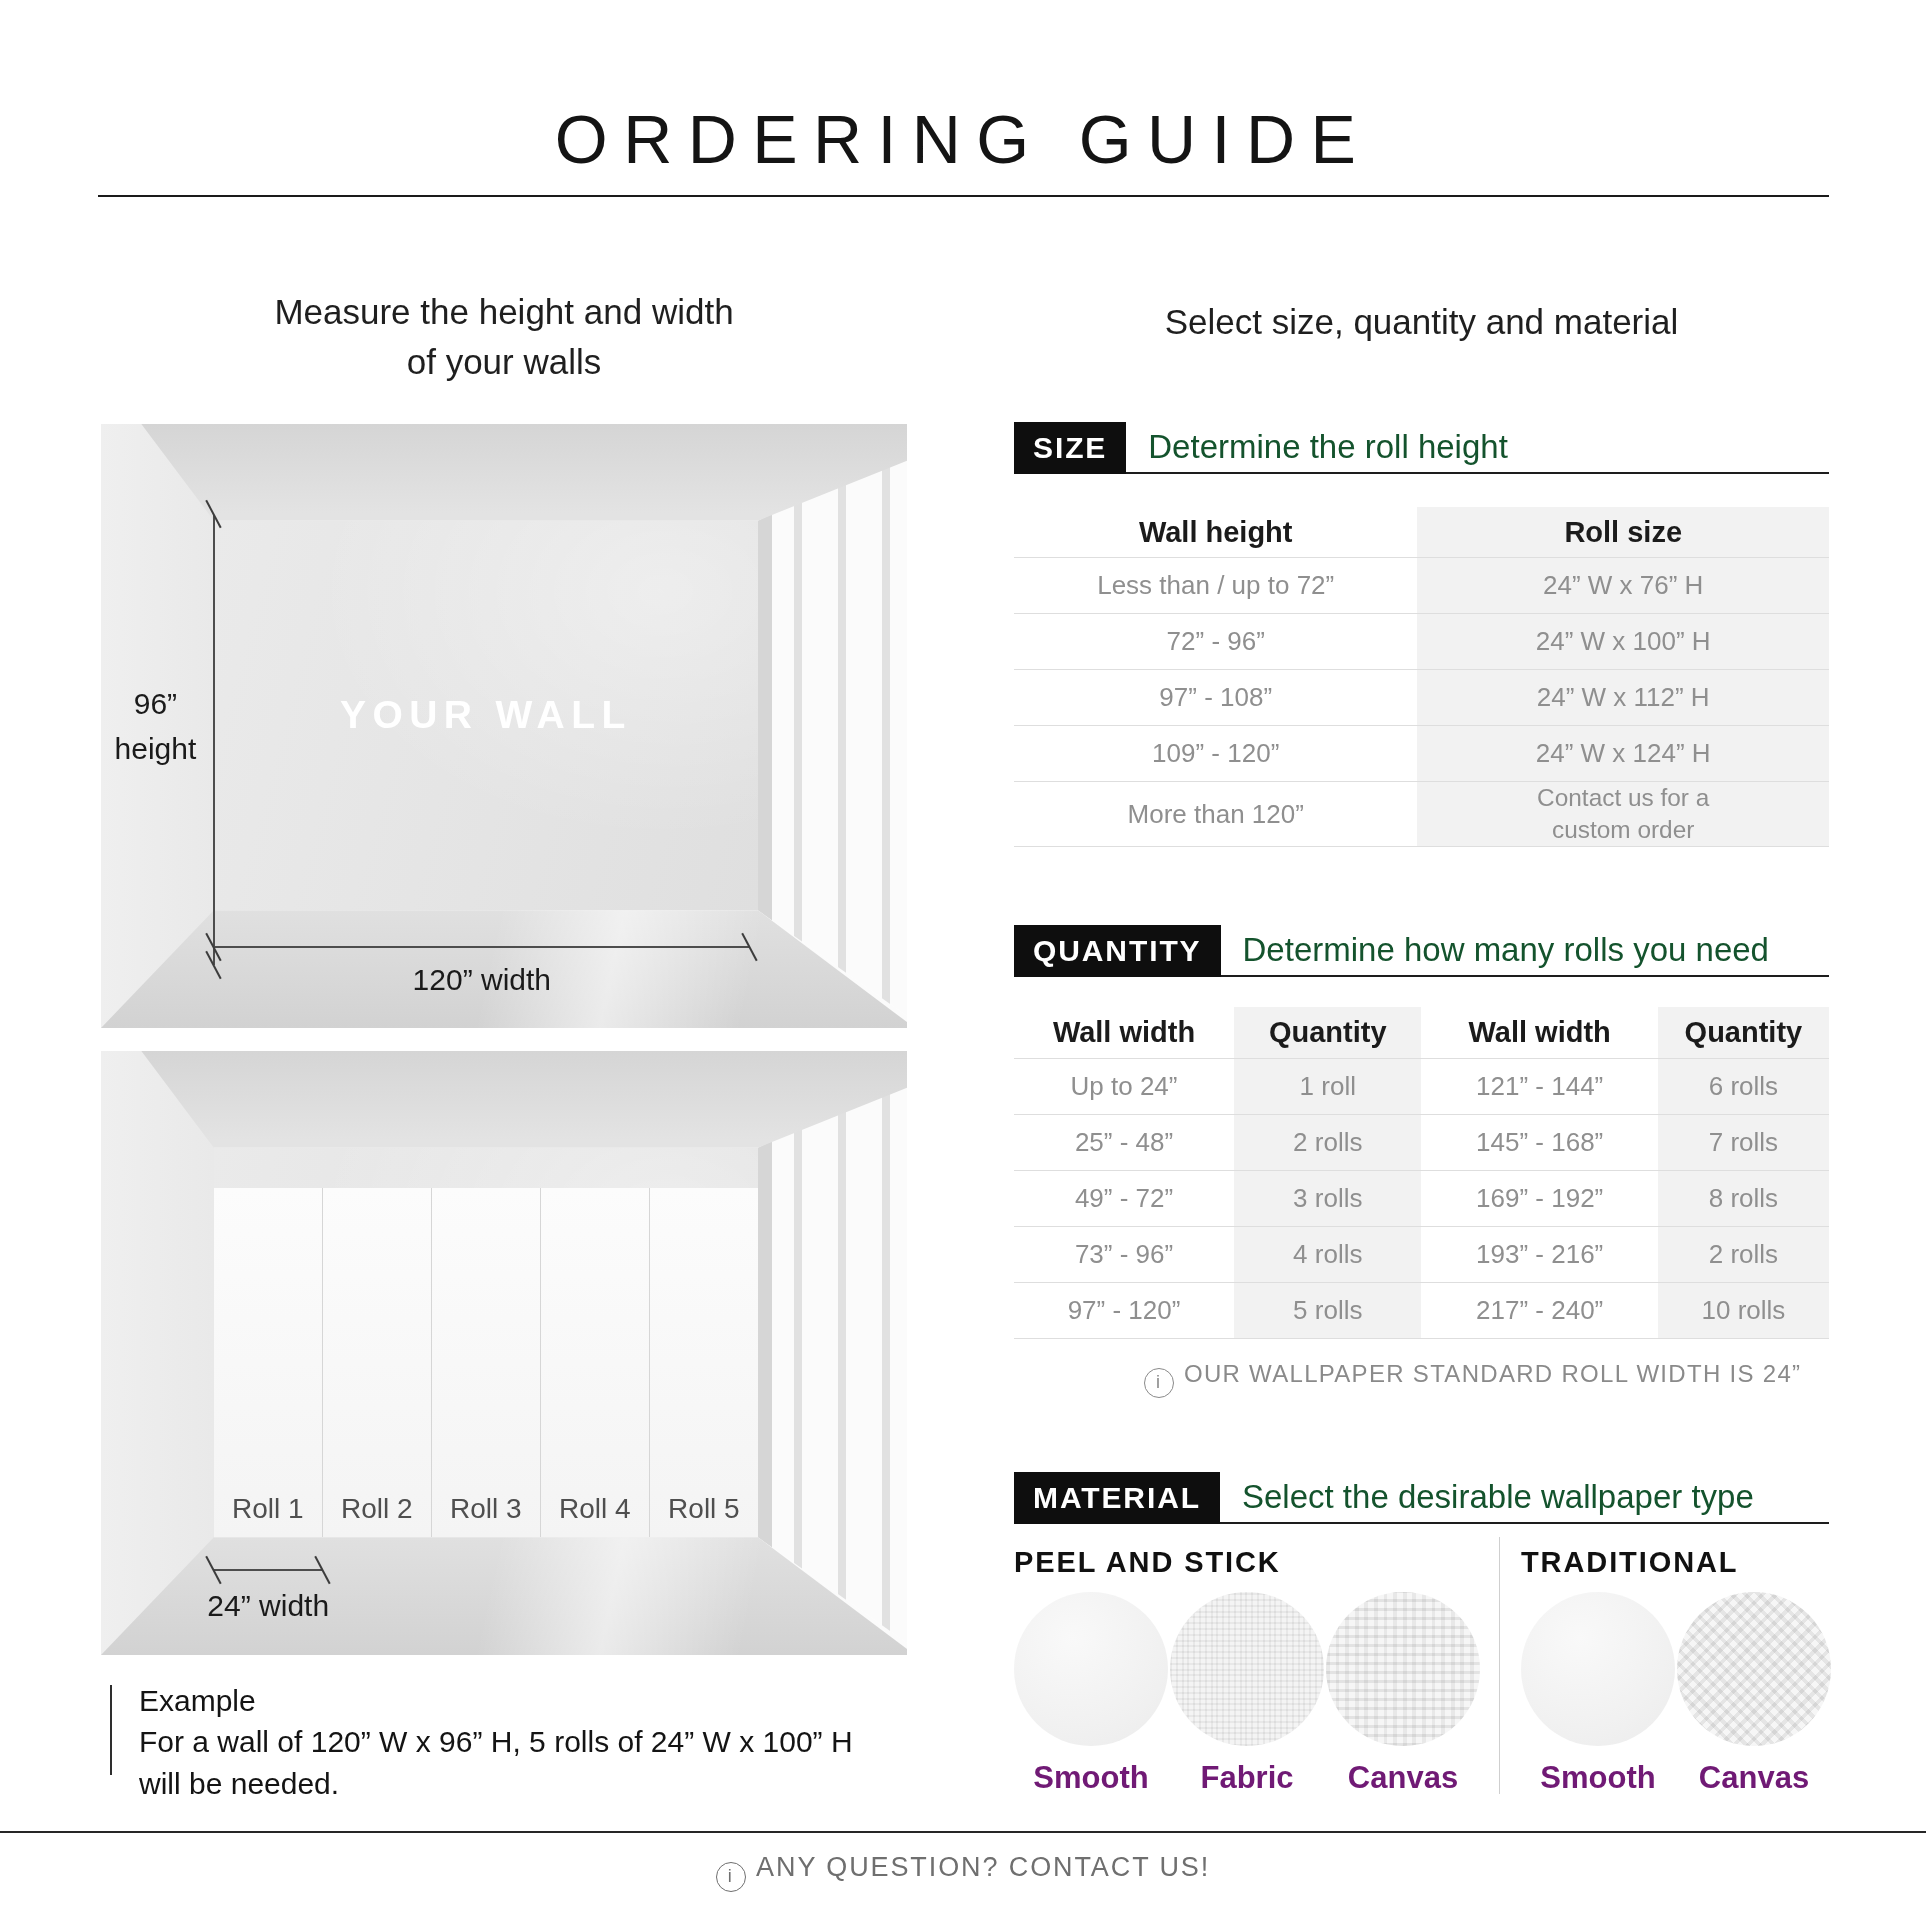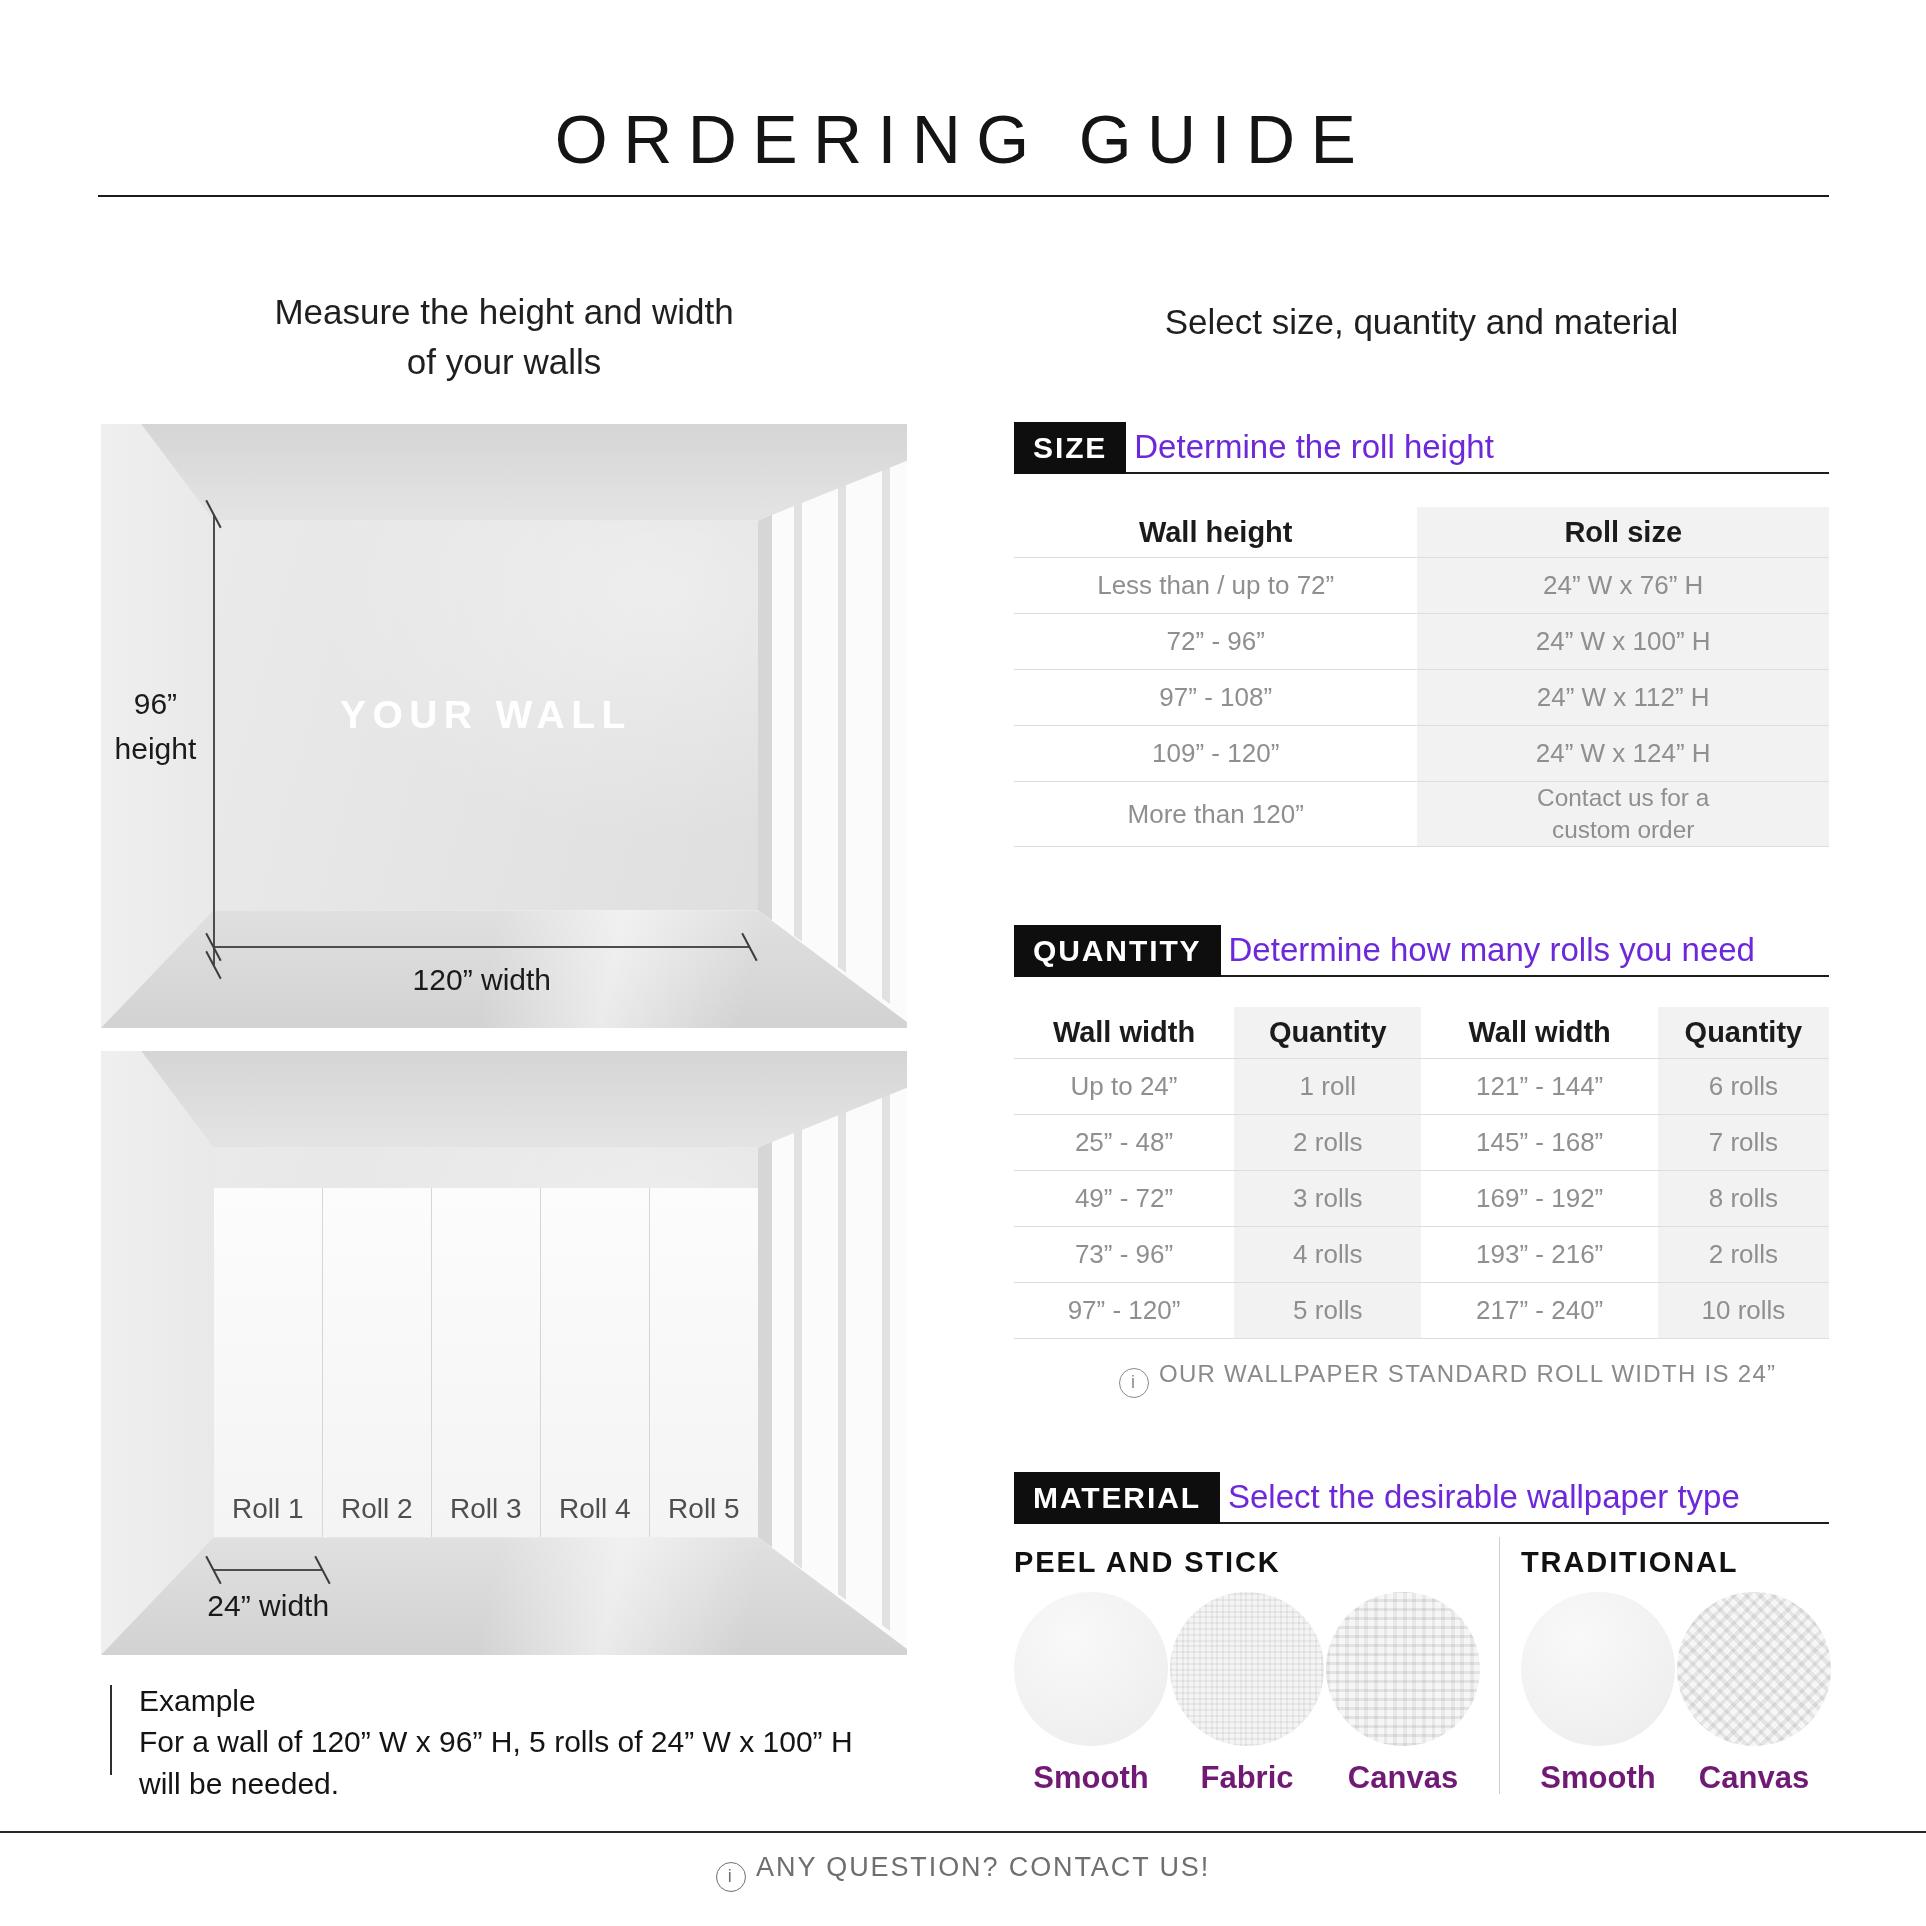--- a/index.html
+++ b/index.html
@@ -65,43 +65,43 @@
   .roll-label{position:absolute;left:0;right:0;bottom:3.5%;text-align:center;color:#4f4f4f;font-size:28px;}
 
   
   .example-rule{left:110px;top:1685px;width:1.9px;height:90px;background:#2e2e2e;}
   .example{left:139px;top:1680px;width:770px;font-size:30px;color:#141414;line-height:1.38;}
 
   
   .sec-head{left:1014px;width:815px;display:flex;align-items:stretch;}
   .badge{background:#0e0e0e;color:#fff;font-size:30px;font-weight:700;letter-spacing:1.9px;
          padding:9px 19px;display:flex;align-items:center;white-space:nowrap;}
-  .sec-rest{flex:1;display:flex;align-items:center;padding-left:8px;
-            border-bottom:2.6px solid #1d1d1d;font-size:33px;color:#6d28d9;white-space:nowrap;}
+  .sec-rest{flex:1;display:flex;align-items:center;padding-left:22px;
+            border-bottom:2.6px solid #1d1d1d;font-size:33px;color:#14532d;white-space:nowrap;}
   .head-size{top:422px;}
   .head-qty{top:925px;}
   .head-mat{top:1472px;}
 
   
   .dtable{left:1014px;width:815px;}
   .size-table{top:507px;}
   .qty-table{top:1007px;}
   .t-row{display:grid;border-bottom:1.3px solid #dedede;}
   .size-table .t-row{grid-template-columns:49.5% 50.5%;height:55px;}
   .size-table .t-head{height:50px;}
   .size-table .t-tall{height:64px;}
   .qty-table .t-row{grid-template-columns:27% 23% 29% 21%;height:55px;}
   .qty-table .t-head{height:51px;}
   .t-c{display:flex;align-items:center;justify-content:center;font-size:26px;color:#8f8f8f;
        text-align:center;}
   .t-head .t-c{font-size:29px;font-weight:700;color:#1b1b1b;}
   .alt{background:#f2f2f2;}
   .nw{display:inline-block;max-width:250px;line-height:1.3;font-size:24.4px;}
 
-  .note{top:1360px;left:1040px;width:815px;text-align:center;color:#8a8a8a;font-size:24px;
+  .note{top:1360px;left:1065px;width:815px;text-align:center;color:#8a8a8a;font-size:24px;
         letter-spacing:1.3px;white-space:nowrap;}
   .info-i{display:inline-flex;align-items:center;justify-content:center;border:1.9px solid currentColor;
           border-radius:50%;width:28px;height:28px;vertical-align:-6.4px;margin-right:10.3px;}
   .info-i::before{content:"i";font-size:18px;font-weight:400;}
 
   
   .mat{left:1014px;top:1534px;width:817px;height:276px;}
   .mat-divider{position:absolute;left:485px;top:3.2px;width:1.3px;height:257px;background:#cfcfcf;}
   .mat-gh{position:absolute;top:11.6px;font-size:29px;font-weight:700;letter-spacing:1.9px;color:#111;
           text-align:left;}

